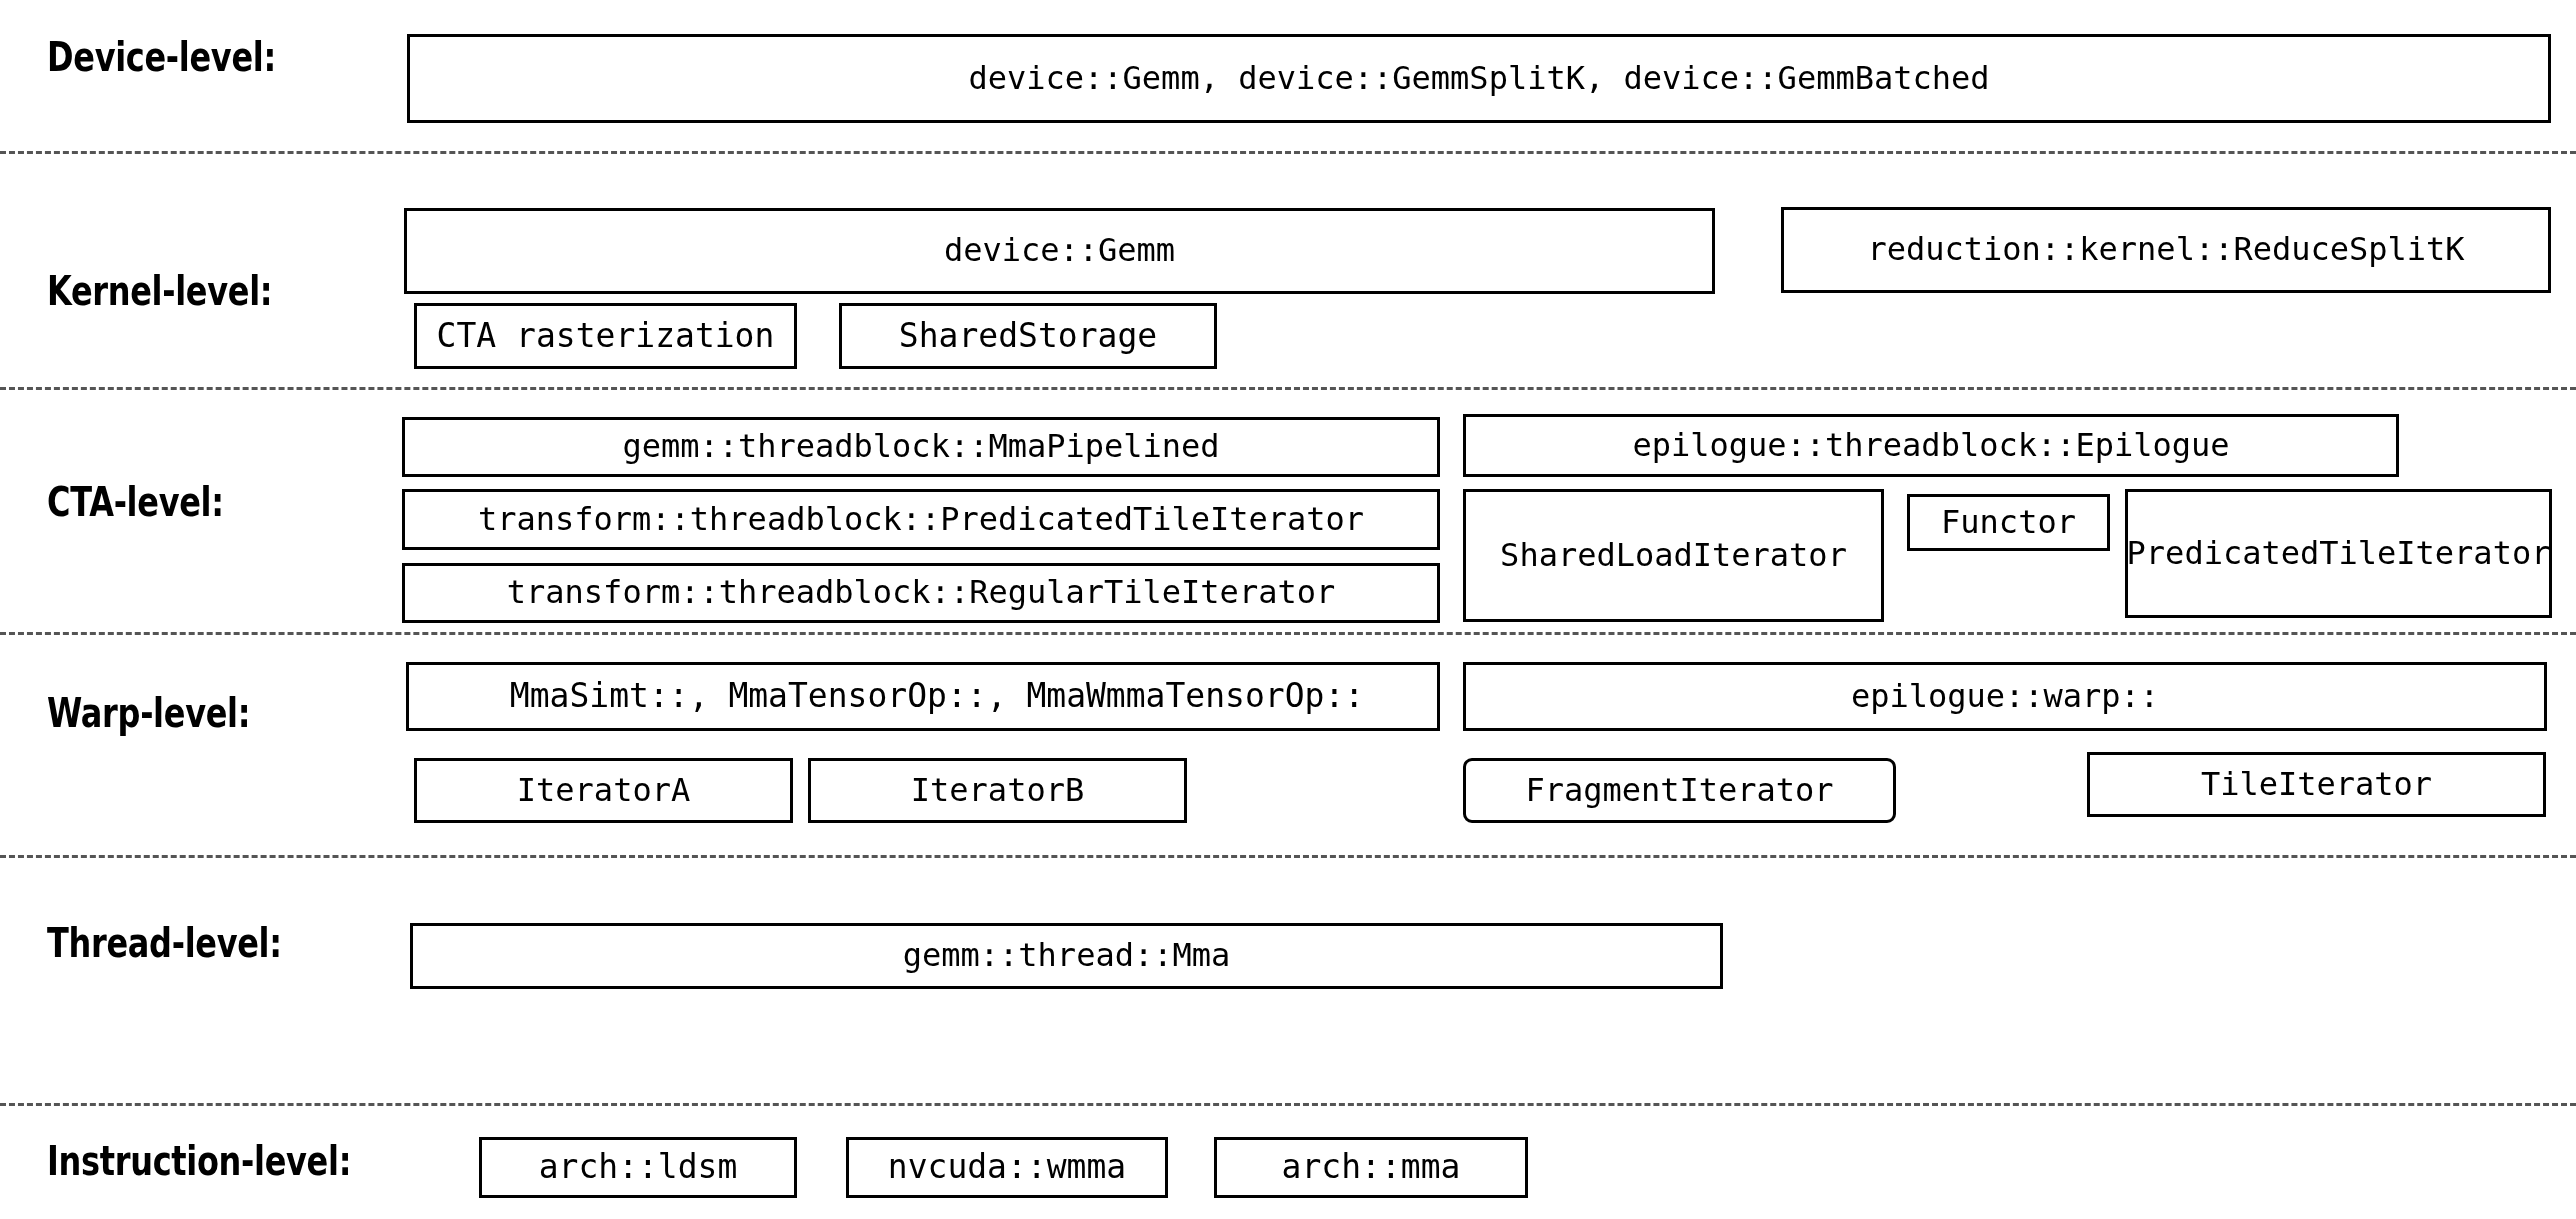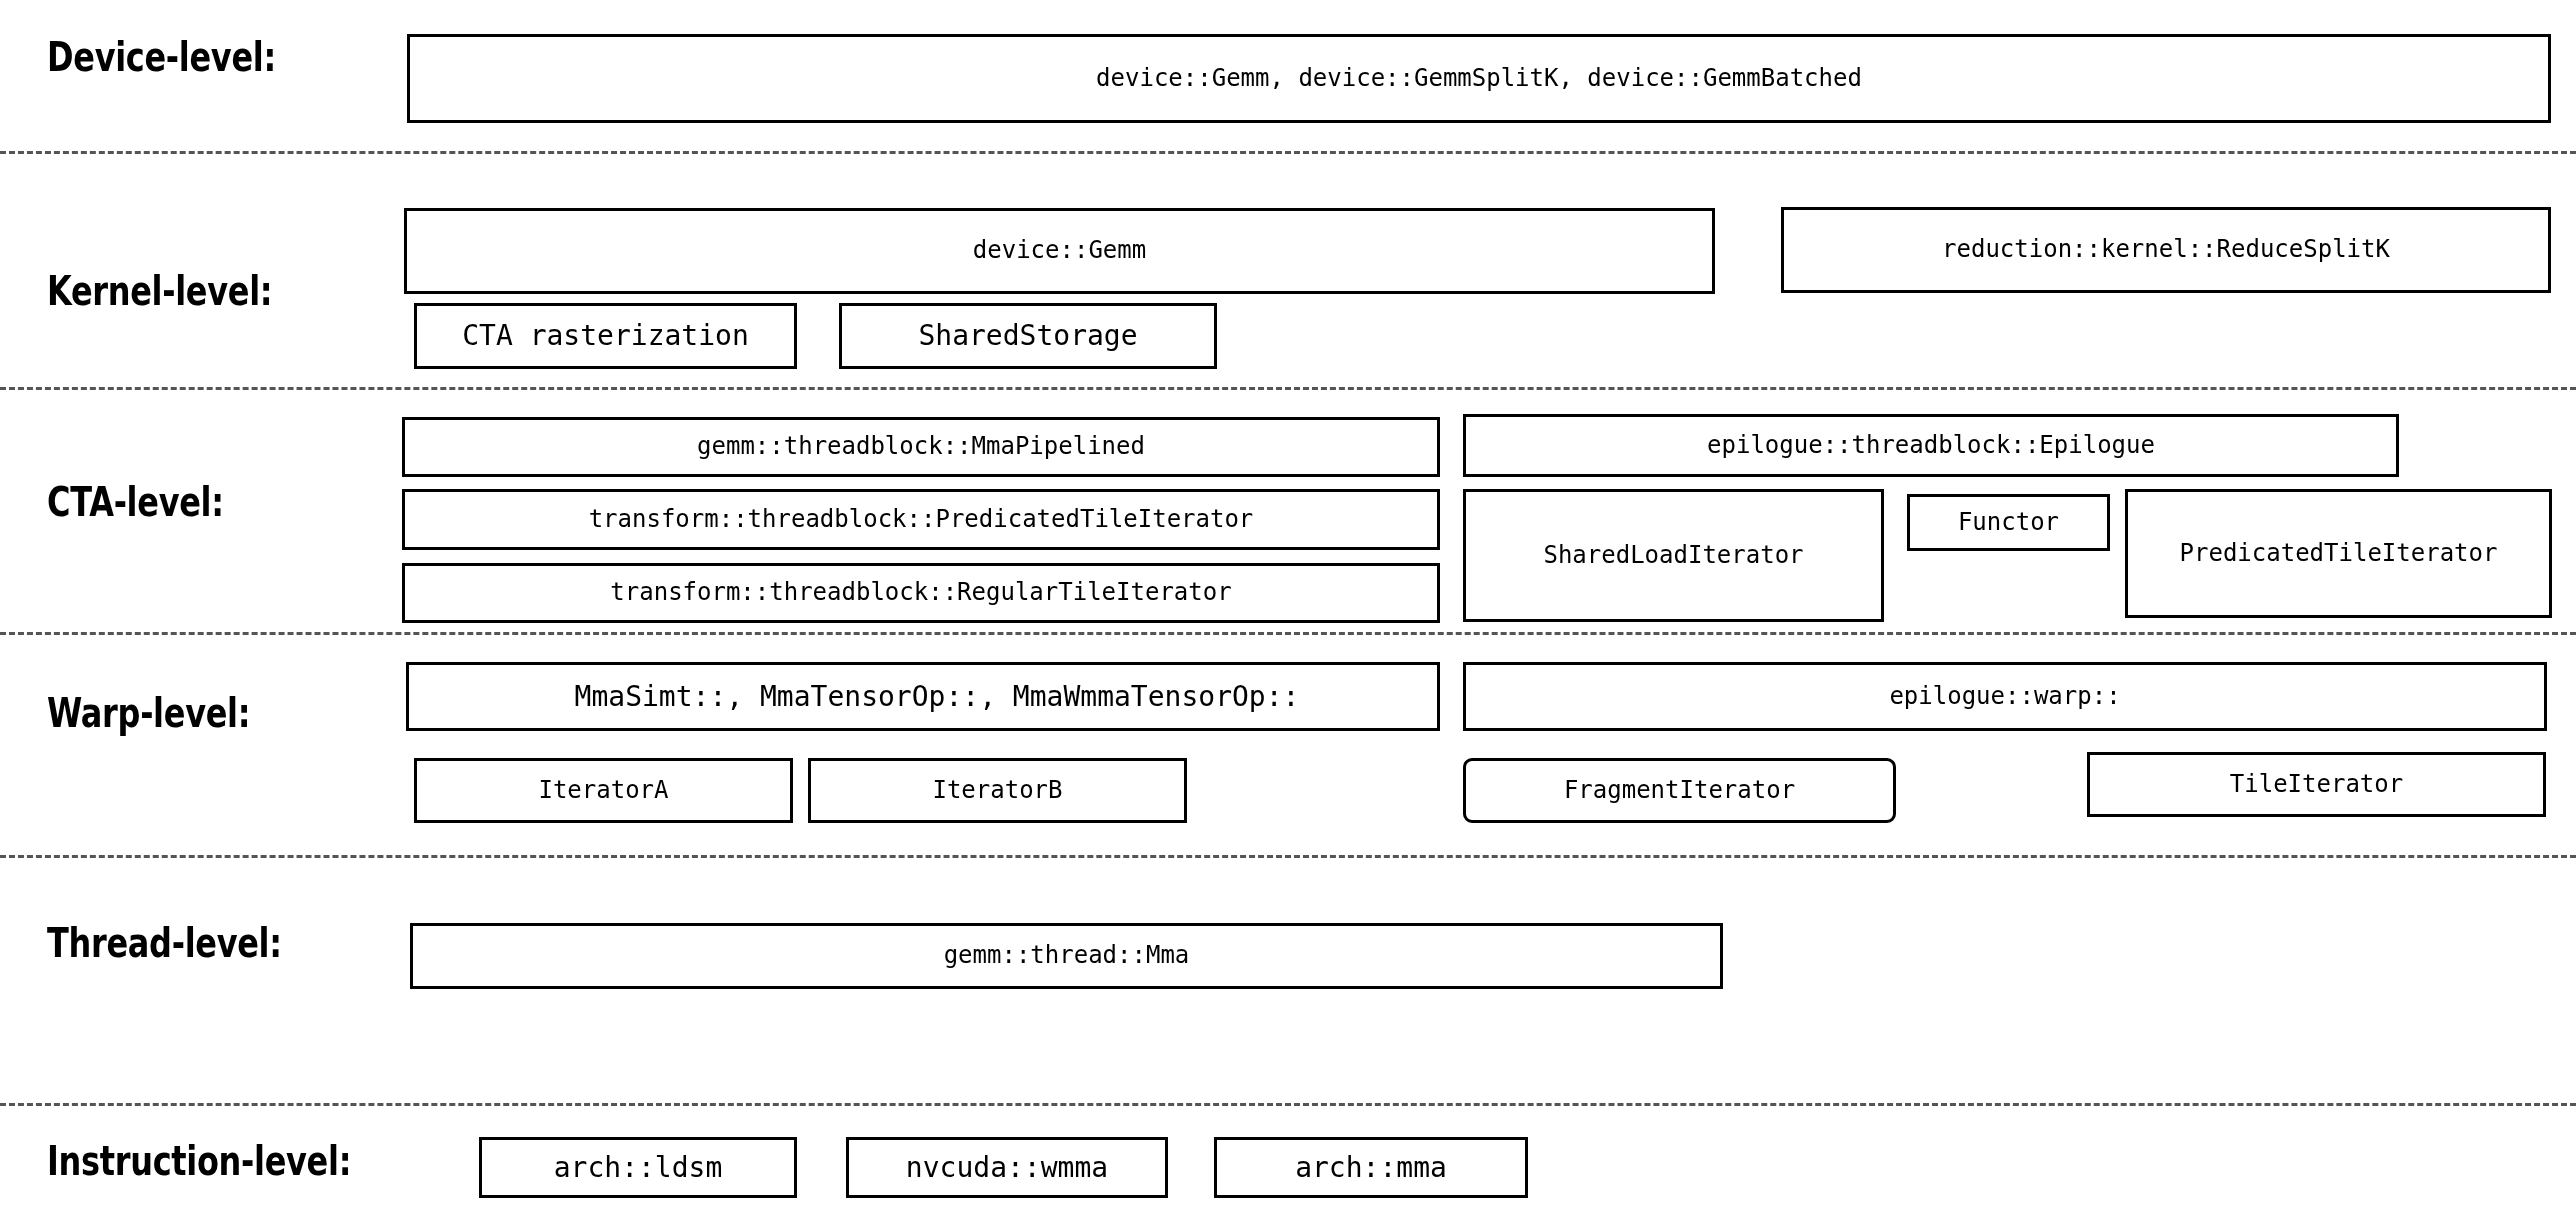--- a/index.html
+++ b/index.html
@@ -51,28 +51,28 @@
     box-sizing: border-box;
     border: 3.8px solid #000000;
     background: #ffffff;
     display: flex;
     align-items: center;
     justify-content: center;
     color: #000000;
   }
   .box > span {
     font-family: "DejaVu Sans Mono", "Liberation Mono", monospace;
-    font-size: 24px;
+    font-size: 32px;
     line-height: 1.05;
     white-space: nowrap;
     text-align: center;
     display: block;
   }
   .box.thin { border-width: 3.1px; }
-  .box > span.sm { font-size: 28px; }
+  .box > span.sm { font-size: 33px; }
 </style>
 </head>
 <body>
 
 <div id="stage">
 
   <div class="level-label" style="left:47px; top:37px;">Device-level:</div>
 
   <div class="box" style="left:407px; top:34px; width:2144px; height:89px;">
     <span>device::Gemm, device::GemmSplitK, device::GemmBatched</span>

